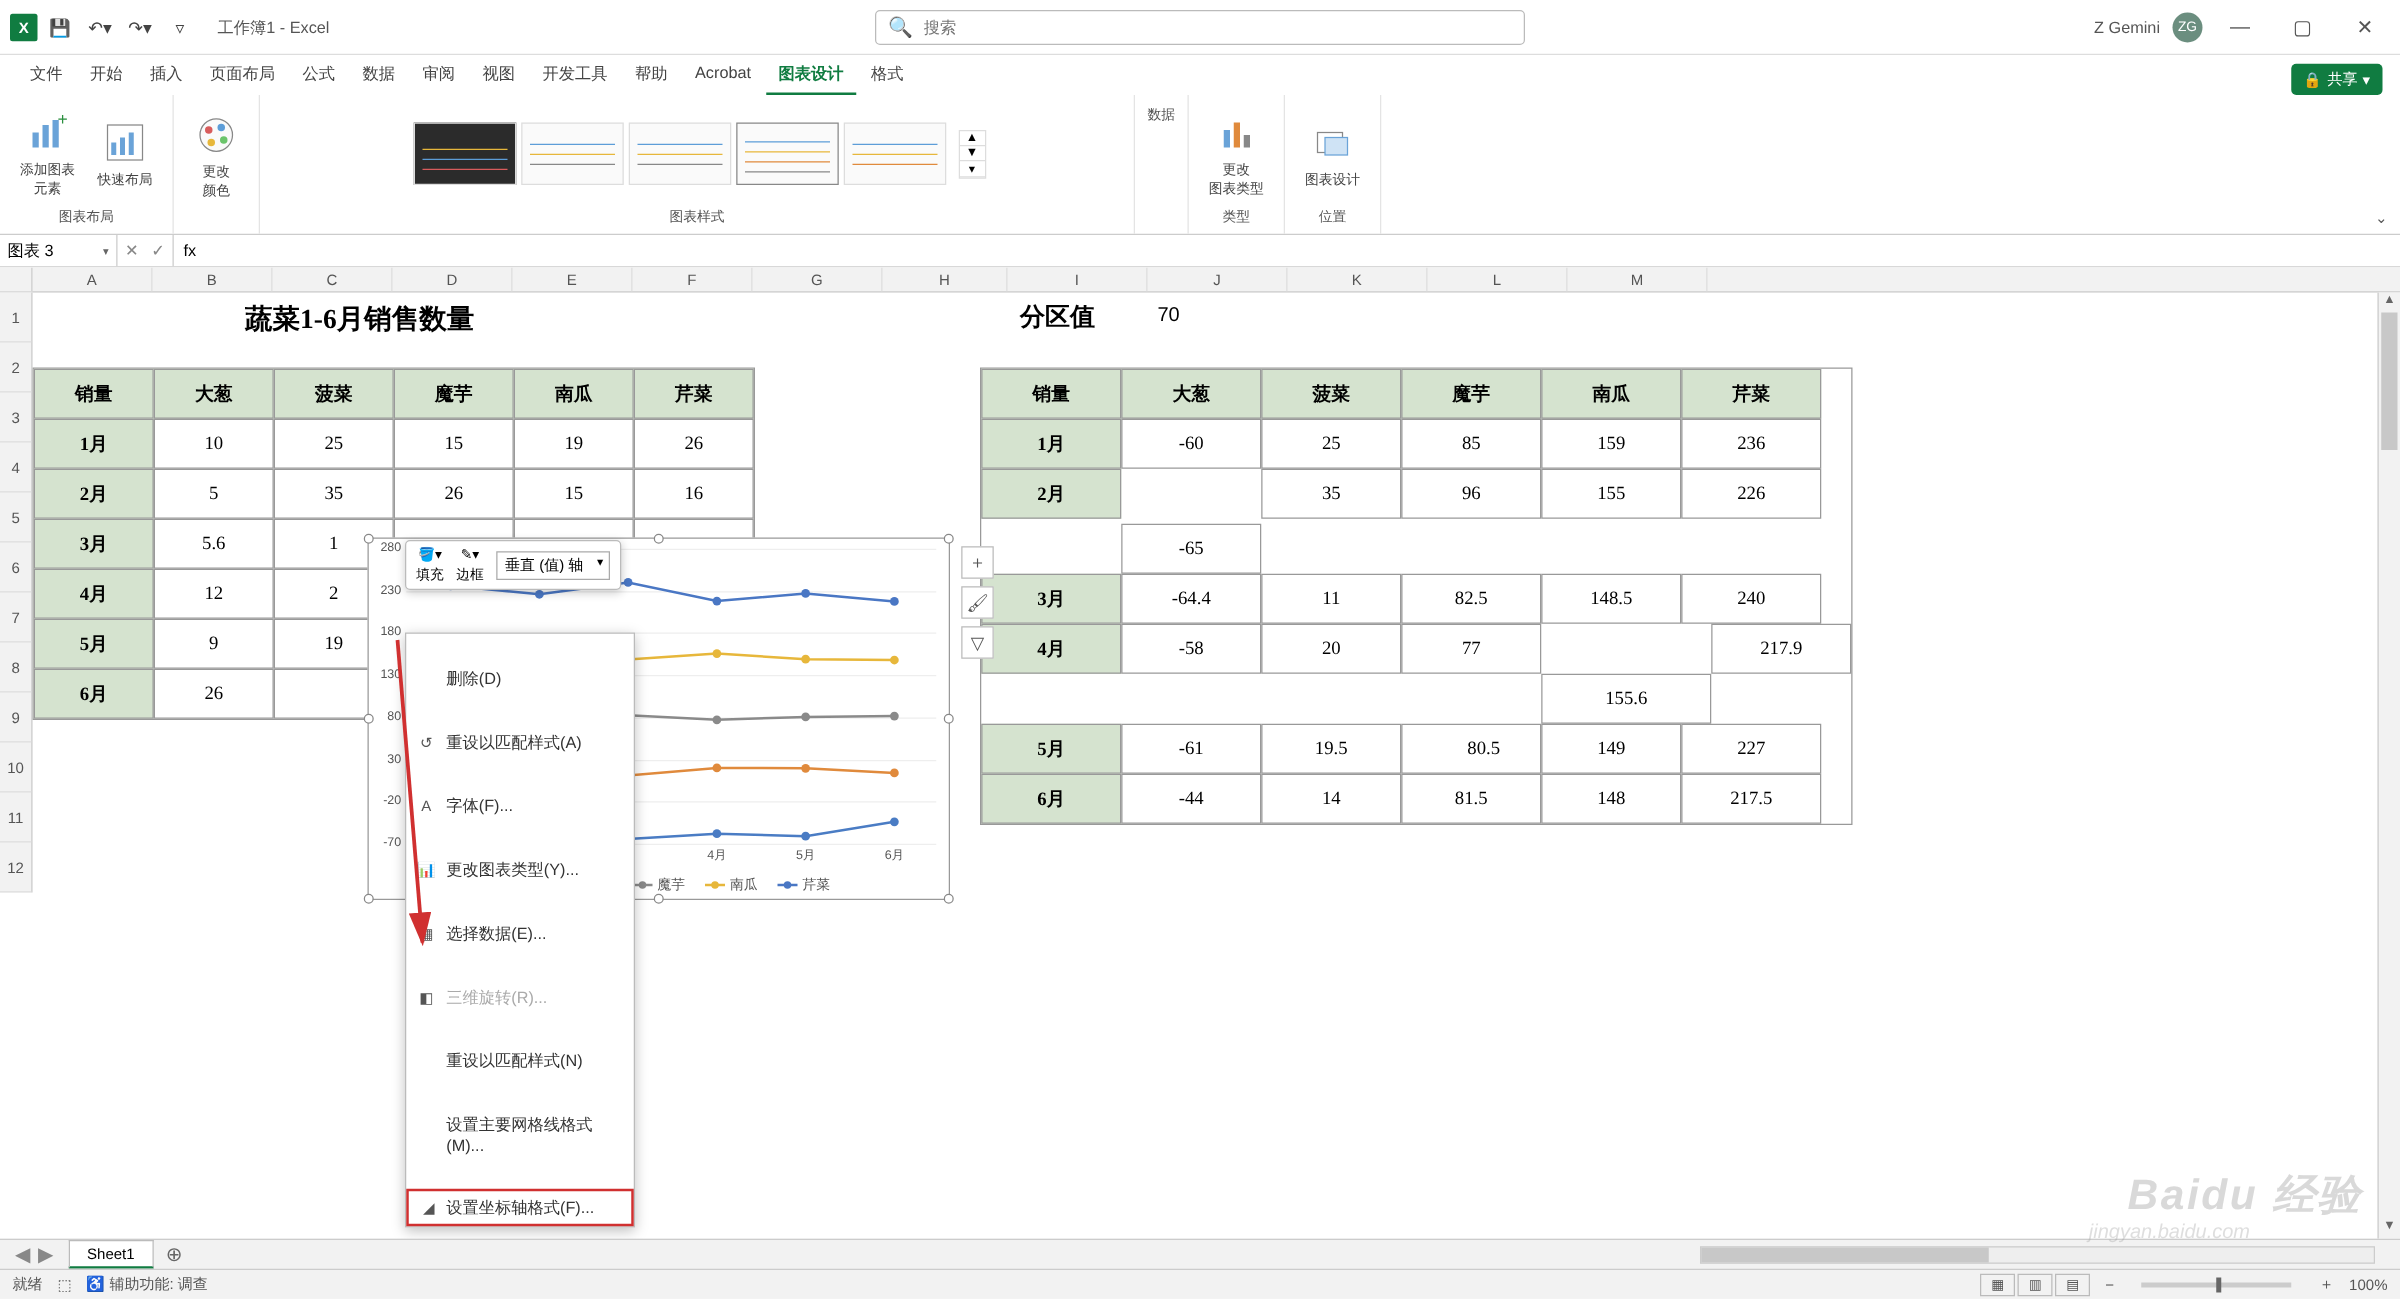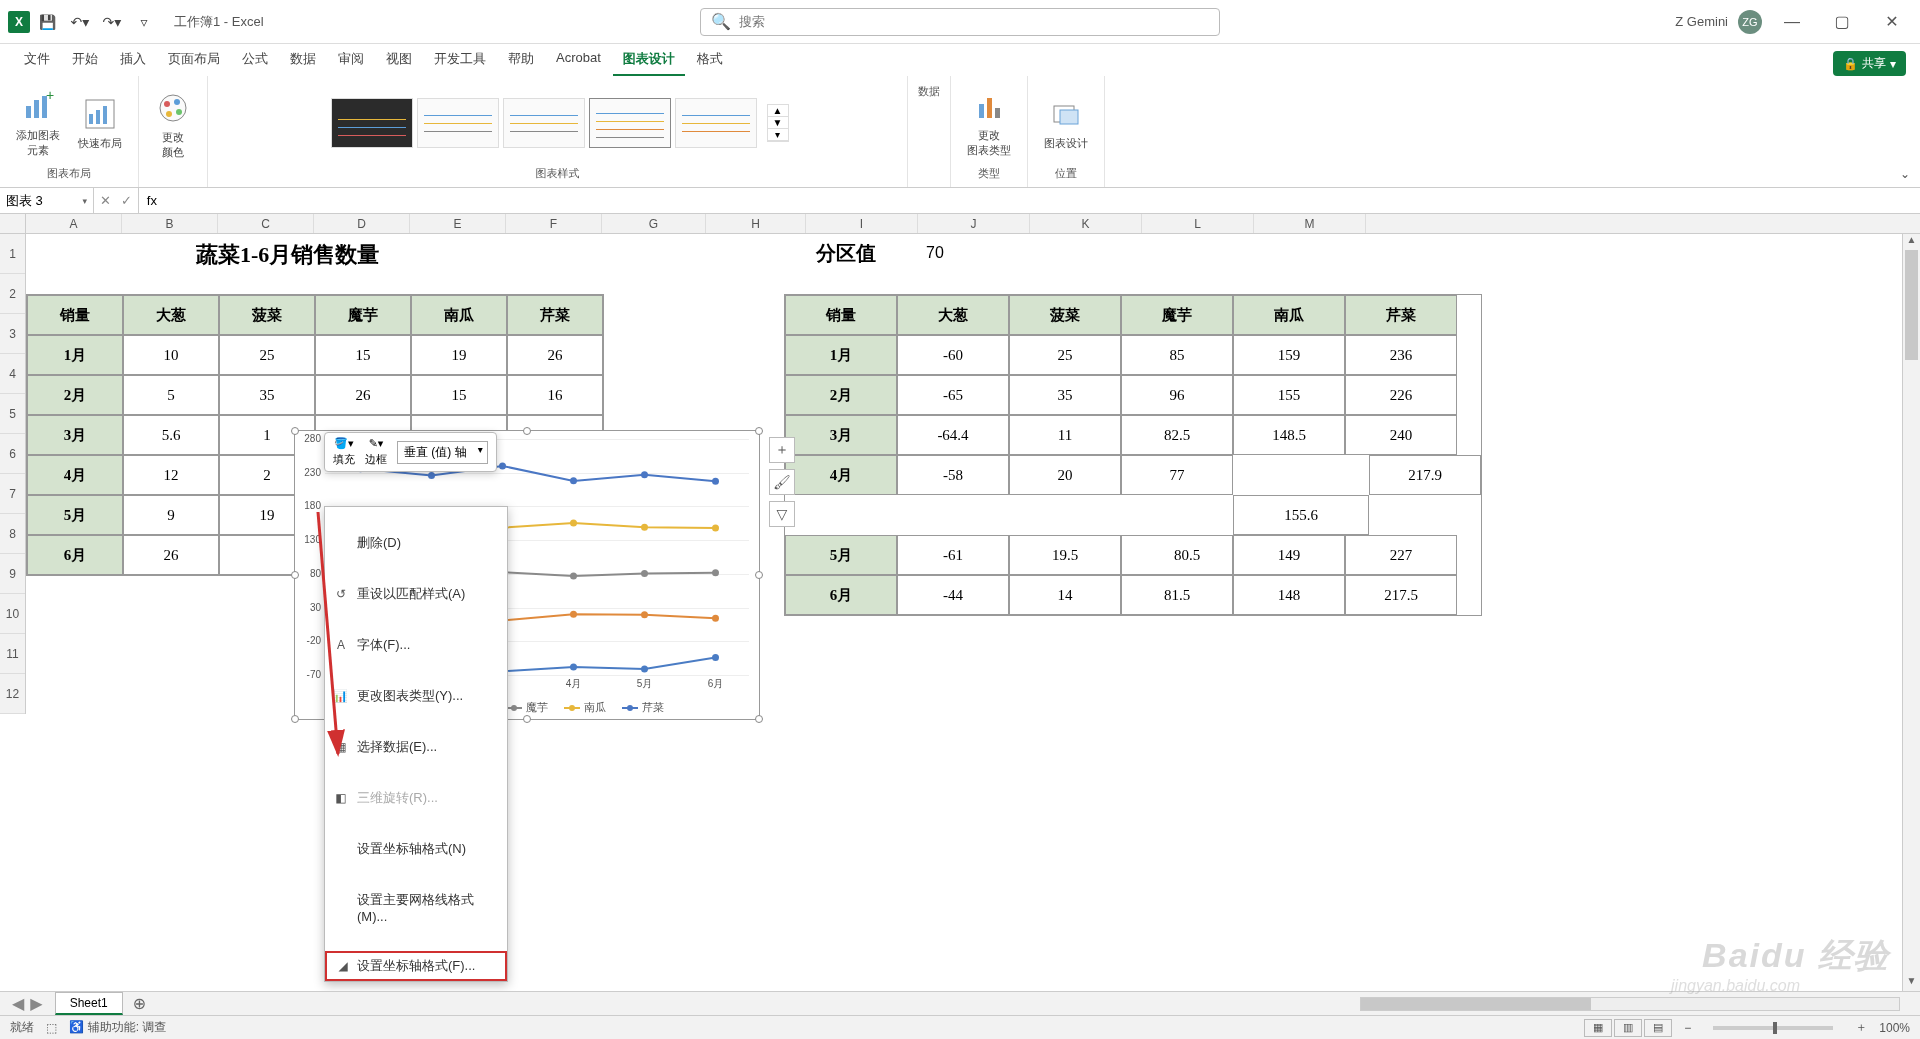--- a/index.html
+++ b/index.html
@@ -411,21 +411,21 @@
         <div class="trow">
           <div class="tcell th" style="width: 112px; height: 40px;">1月</div>
           <div class="tcell" style="width: 112px; height: 40px;">-60</div>
           <div class="tcell" style="width: 112px; height: 40px;">25</div>
           <div class="tcell" style="width: 112px; height: 40px;">85</div>
           <div class="tcell" style="width: 112px; height: 40px;">159</div>
           <div class="tcell" style="width: 112px; height: 40px;">236</div>
         </div>
         <div class="trow">
           <div class="tcell th" style="width: 112px; height: 40px;">2月</div>
-          <div class="tcell" style="width: 112px; height: 40px;">-65</div>
+          <div class="tcell" style="width: 112px; height: 40px; margin-top: 44px;">-65</div>
           <div class="tcell" style="width: 112px; height: 40px;">35</div>
           <div class="tcell" style="width: 112px; height: 40px;">96</div>
           <div class="tcell" style="width: 112px; height: 40px;">155</div>
           <div class="tcell" style="width: 112px; height: 40px;">226</div>
         </div>
         <div class="trow">
           <div class="tcell th" style="width: 112px; height: 40px;">3月</div>
           <div class="tcell" style="width: 112px; height: 40px;">-64.4</div>
           <div class="tcell" style="width: 112px; height: 40px;">11</div>
           <div class="tcell" style="width: 112px; height: 40px;">82.5</div>
@@ -568,21 +568,21 @@
       <div class="mini-dd">垂直 (值) 轴</div>
     </div>
 
     <div class="ctx-menu" id="ctx-menu">
         <div class="ctx-item"><span class="ctx-icon"></span><span>删除(D)</span></div>
         <div class="ctx-item"><span class="ctx-icon">↺</span><span>重设以匹配样式(A)</span></div>
         <div class="ctx-item"><span class="ctx-icon">A</span><span>字体(F)...</span></div>
         <div class="ctx-item"><span class="ctx-icon">📊</span><span>更改图表类型(Y)...</span></div>
         <div class="ctx-item"><span class="ctx-icon">▦</span><span>选择数据(E)...</span></div>
         <div class="ctx-item disabled"><span class="ctx-icon">◧</span><span>三维旋转(R)...</span></div>
-        <div class="ctx-item"><span class="ctx-icon"></span><span>设置坐标轴格式(N)</span></div>
+        <div class="ctx-item"><span class="ctx-icon"></span><span>重设以匹配样式(N)</span></div>
         <div class="ctx-item"><span class="ctx-icon"></span><span>设置主要网格线格式(M)...</span></div>
         <div class="ctx-item hl"><span class="ctx-icon">◢</span><span>设置坐标轴格式(F)...</span></div>
       </div>
 
     <svg class="red-arrow">
       <defs>
           <marker id="ah" markerWidth="10" markerHeight="10" refX="8" refY="3" orient="auto">
             <path d="M0,0 L0,6 L9,3 z" fill="#d03030"></path>
           </marker>
         </defs>

